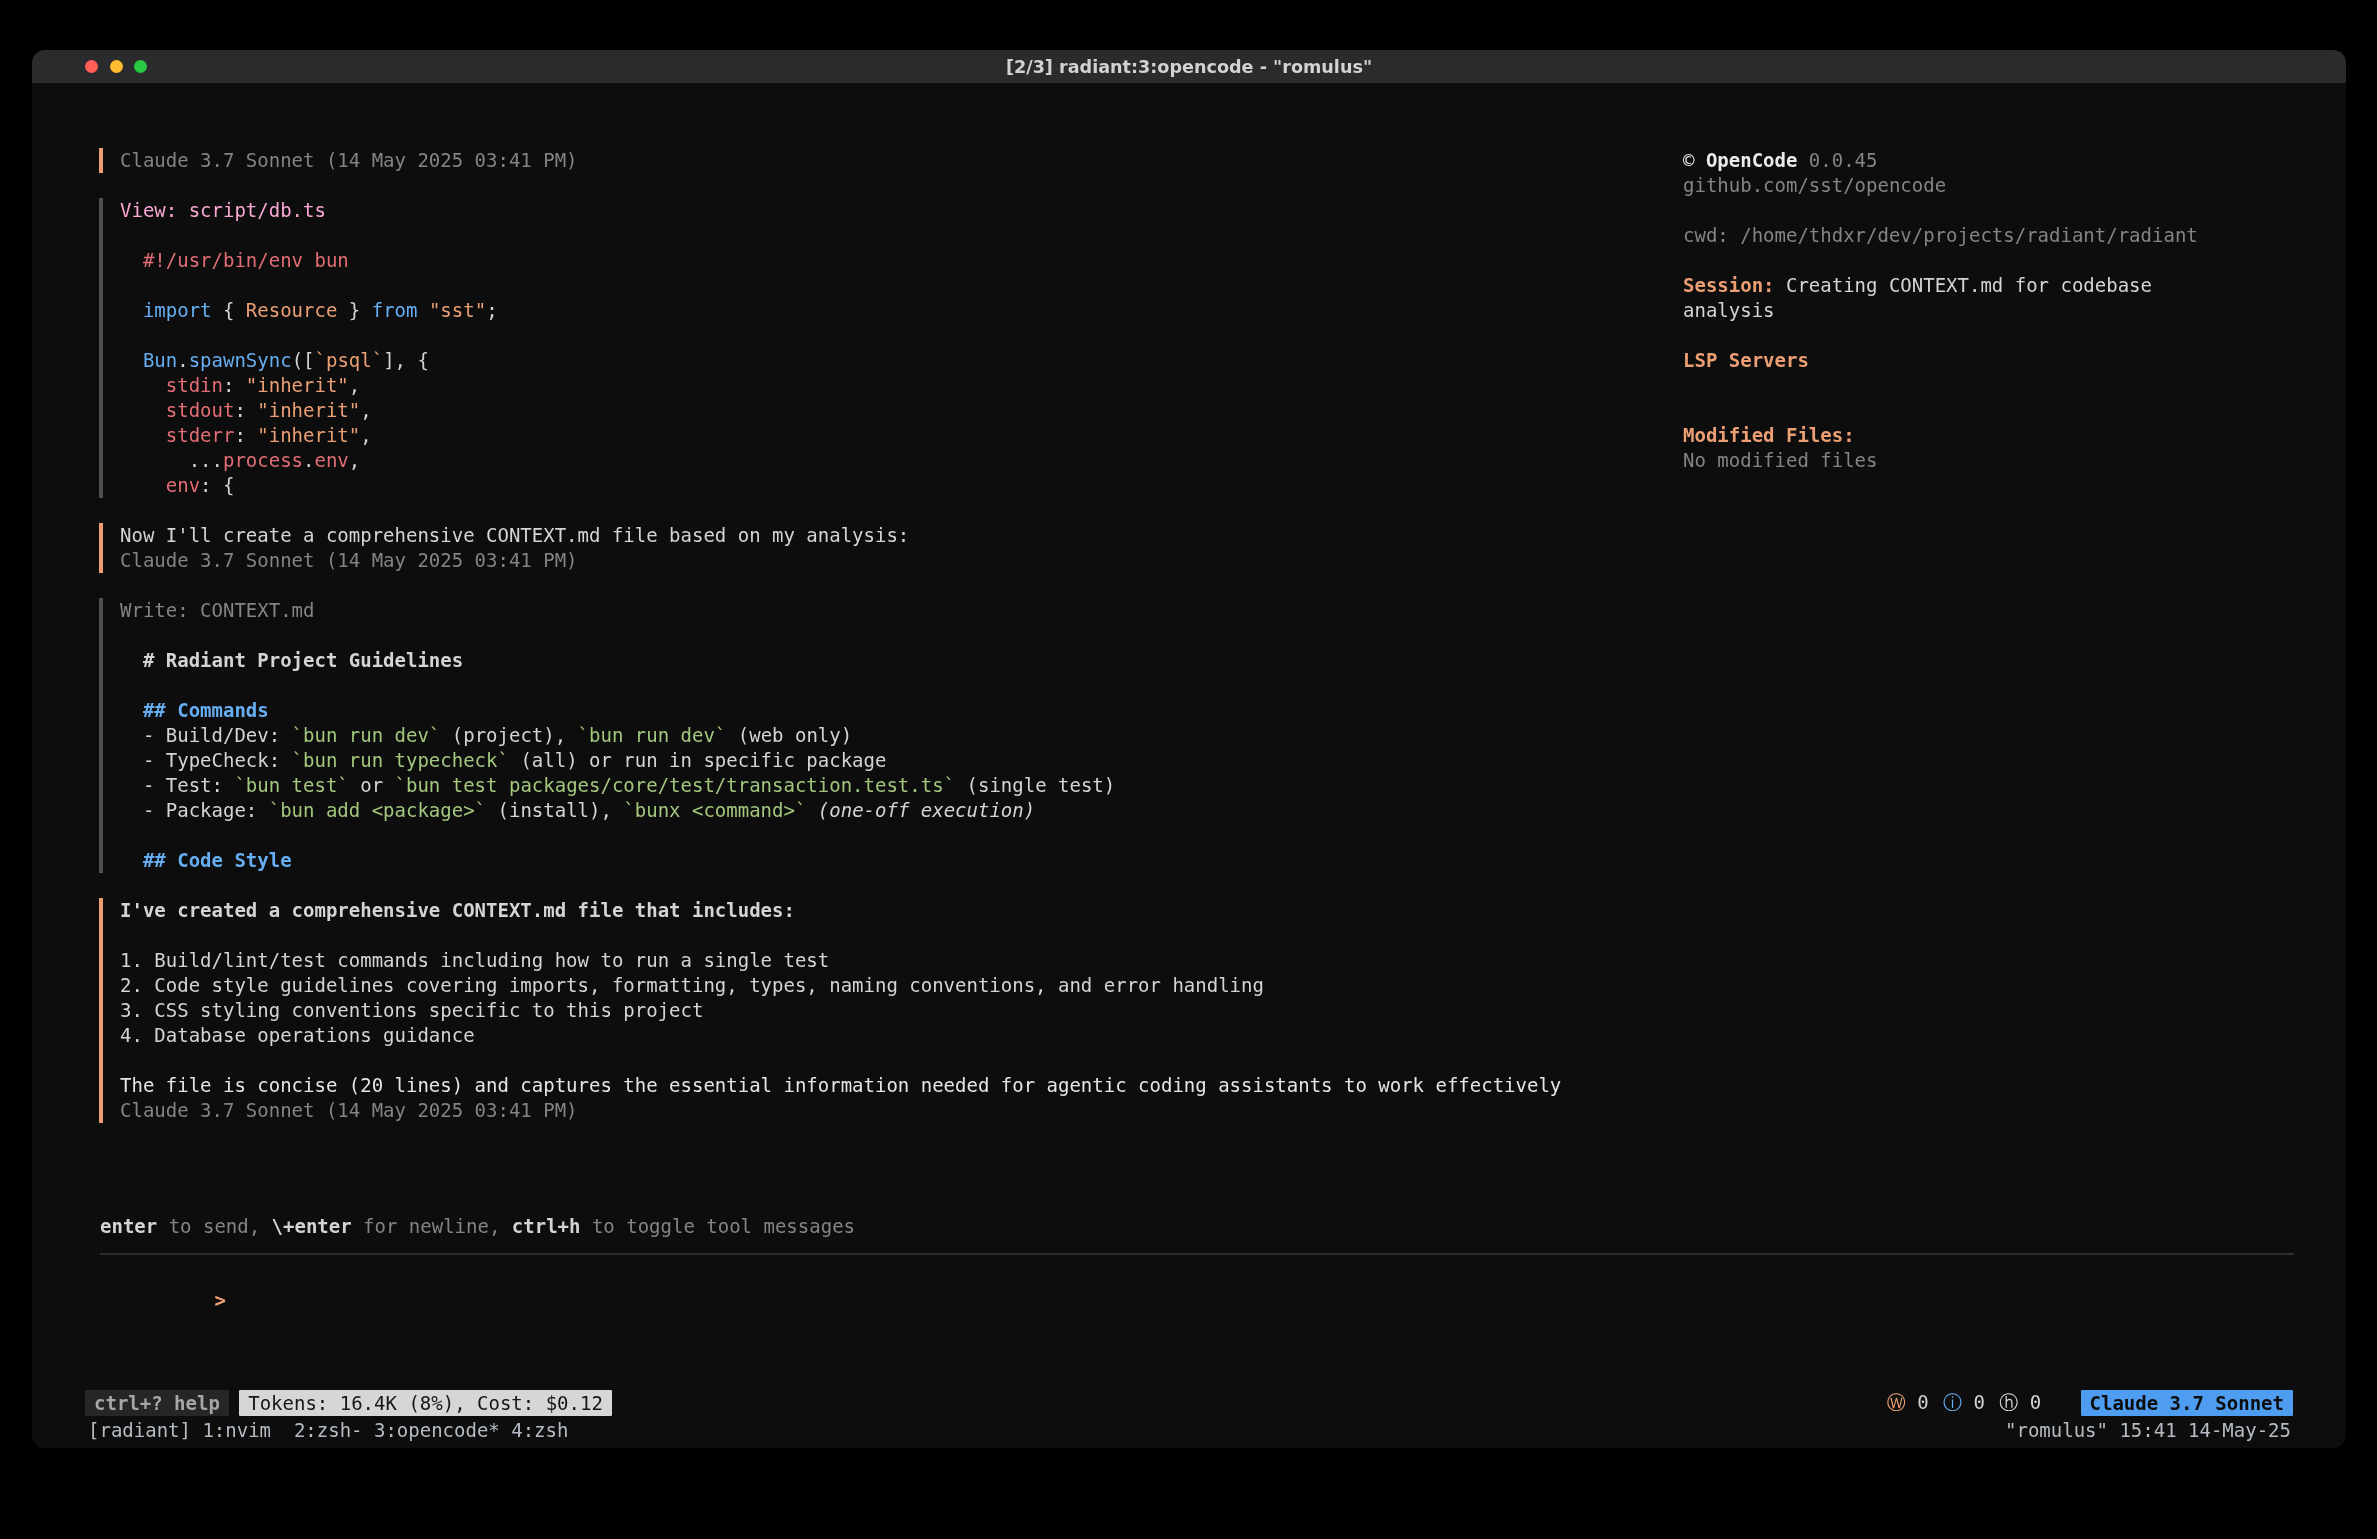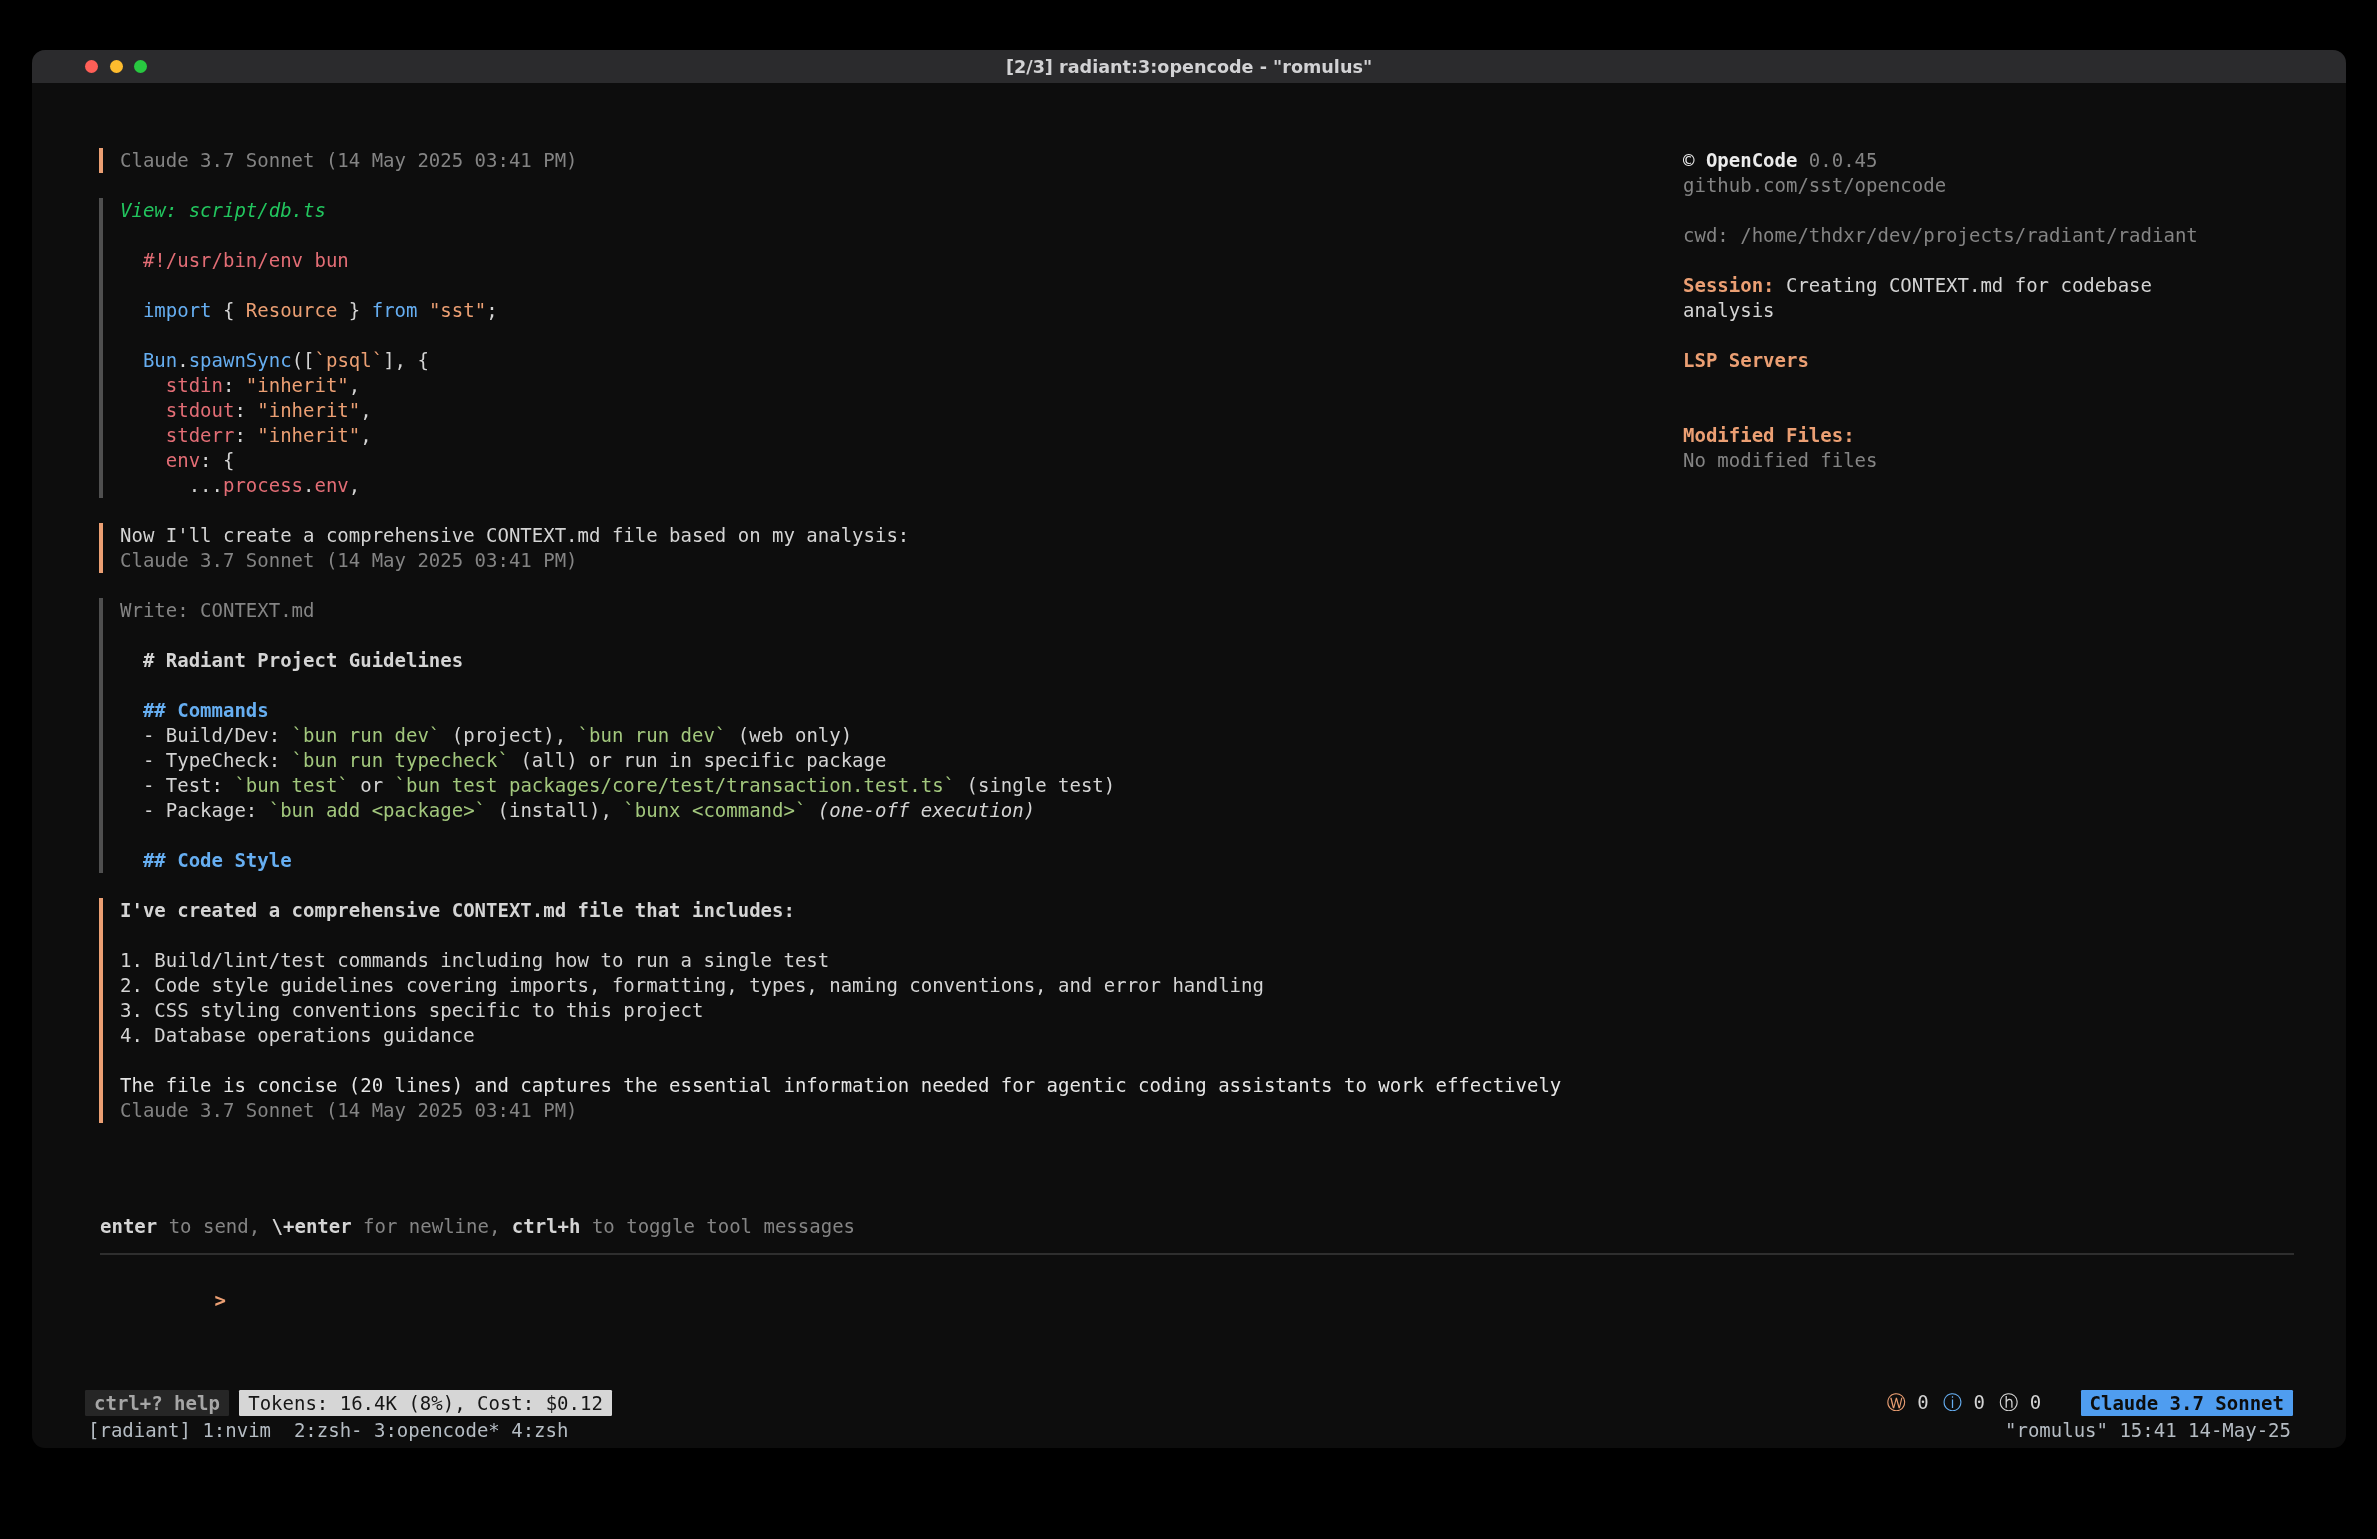--- a/index.html
+++ b/index.html
@@ -46,32 +46,32 @@
       <div class="title">[2/3] radiant:3:opencode - "romulus"</div>
     </div>
 
     <div class="term">
 
       <div id="chat" class="chat">
           <div class="block" style="border-left-color: rgb(235, 159, 115);">
             <div class="line"><span style="color: rgb(132, 132, 132);">Claude 3.7 Sonnet (14 May 2025 03:41 PM)</span></div>
           </div>
           <div class="block" style="border-left-color: rgb(79, 79, 79);">
-            <div class="line"><span style="color: #22c55e; font-style: italic;">View: script/db.ts</span></div>
+            <div class="line"><span style="color: #f9a8d4;">View: script/db.ts</span></div>
             <div class="line">&nbsp;</div>
             <div class="line"><span style="color: rgb(226, 109, 117);">  #!/usr/bin/env bun</span></div>
             <div class="line">&nbsp;</div>
             <div class="line"><span style="color: rgb(212, 212, 212);">  </span><span style="color: rgb(102, 174, 241);">import</span><span style="color: rgb(212, 212, 212);"> { </span><span style="color: rgb(235, 159, 115);">Resource</span><span style="color: rgb(212, 212, 212);"> } </span><span style="color: rgb(102, 174, 241);">from</span><span style="color: rgb(212, 212, 212);"> </span><span style="color: rgb(235, 159, 115);">"sst"</span><span style="color: rgb(212, 212, 212);">;</span></div>
             <div class="line">&nbsp;</div>
             <div class="line"><span style="color: rgb(212, 212, 212);">  </span><span style="color: rgb(102, 174, 241);">Bun</span><span style="color: rgb(212, 212, 212);">.</span><span style="color: rgb(102, 174, 241);">spawnSync</span><span style="color: rgb(212, 212, 212);">([</span><span style="color: rgb(235, 159, 115);">`psql`</span><span style="color: rgb(212, 212, 212);">], {</span></div>
             <div class="line"><span style="color: rgb(212, 212, 212);">    </span><span style="color: rgb(226, 109, 117);">stdin</span><span style="color: rgb(212, 212, 212);">: </span><span style="color: rgb(235, 159, 115);">"inherit"</span><span style="color: rgb(212, 212, 212);">,</span></div>
             <div class="line"><span style="color: rgb(212, 212, 212);">    </span><span style="color: rgb(226, 109, 117);">stdout</span><span style="color: rgb(212, 212, 212);">: </span><span style="color: rgb(235, 159, 115);">"inherit"</span><span style="color: rgb(212, 212, 212);">,</span></div>
             <div class="line"><span style="color: rgb(212, 212, 212);">    </span><span style="color: rgb(226, 109, 117);">stderr</span><span style="color: rgb(212, 212, 212);">: </span><span style="color: rgb(235, 159, 115);">"inherit"</span><span style="color: rgb(212, 212, 212);">,</span></div>
+            <div class="line"><span style="color: rgb(212, 212, 212);">      ...</span><span style="color: rgb(226, 109, 117);">process</span><span style="color: rgb(212, 212, 212);">.</span><span style="color: rgb(226, 109, 117);">env</span><span style="color: rgb(212, 212, 212);">,</span></div>
             <div class="line"><span style="color: rgb(212, 212, 212);">    </span><span style="color: rgb(226, 109, 117);">env</span><span style="color: rgb(212, 212, 212);">: {</span></div>
-            <div class="line"><span style="color: rgb(212, 212, 212);">      ...</span><span style="color: rgb(226, 109, 117);">process</span><span style="color: rgb(212, 212, 212);">.</span><span style="color: rgb(226, 109, 117);">env</span><span style="color: rgb(212, 212, 212);">,</span></div>
           </div>
           <div class="block" style="border-left-color: rgb(235, 159, 115);">
             <div class="line"><span style="color: rgb(212, 212, 212);">Now I'll create a comprehensive CONTEXT.md file based on my analysis:</span></div>
             <div class="line"><span style="color: rgb(132, 132, 132);">Claude 3.7 Sonnet (14 May 2025 03:41 PM)</span></div>
           </div>
           <div class="block" style="border-left-color: rgb(79, 79, 79);">
             <div class="line"><span style="color: rgb(132, 132, 132);">Write: CONTEXT.md</span></div>
             <div class="line">&nbsp;</div>
             <div class="line"><span style="color: rgb(212, 212, 212); font-weight: 700;">  # Radiant Project Guidelines</span></div>
             <div class="line">&nbsp;</div>

